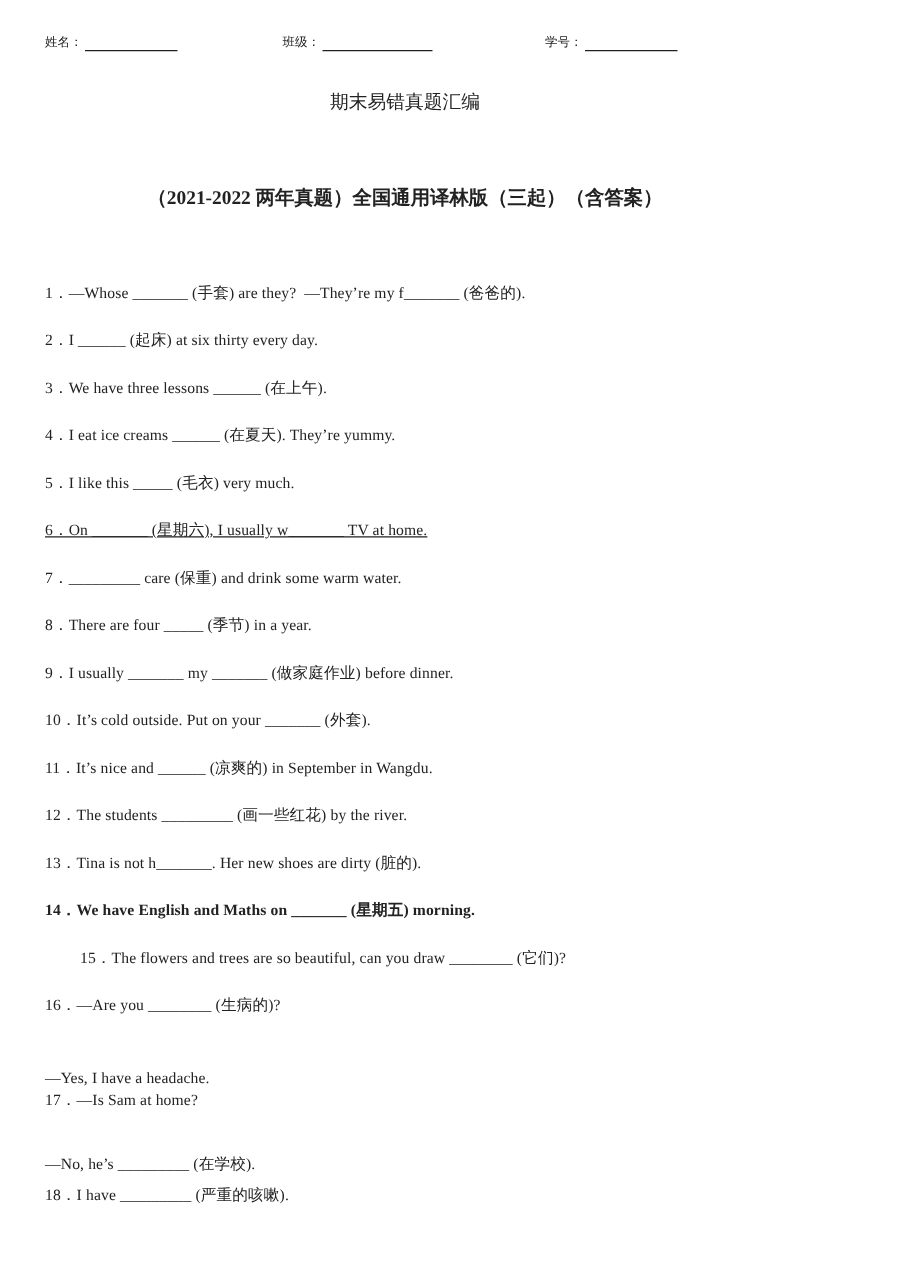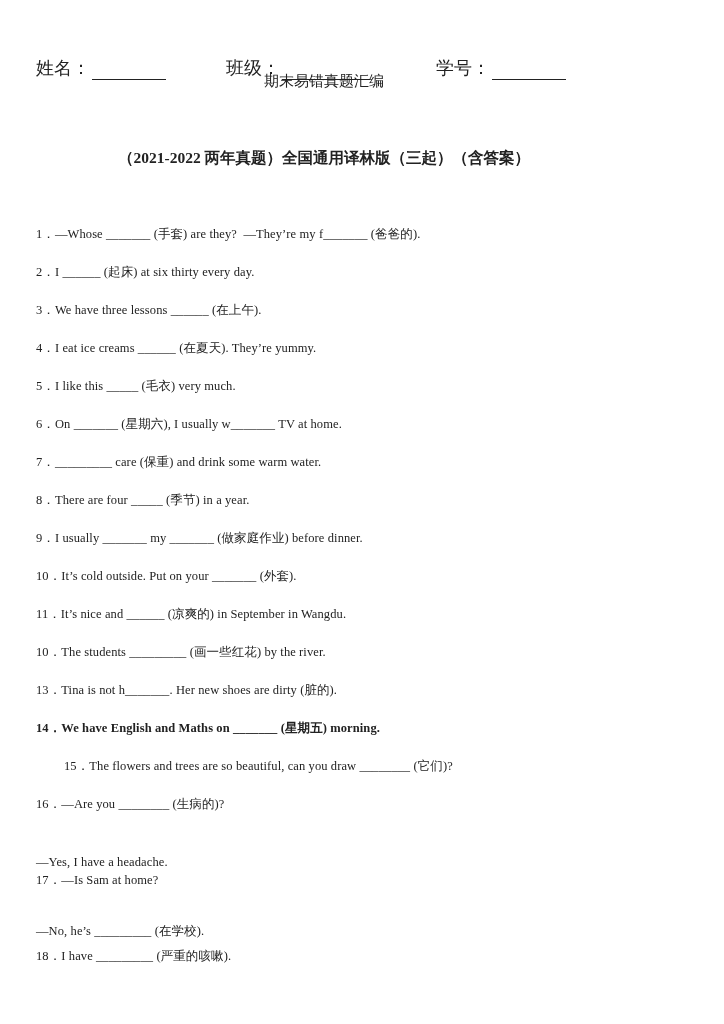--- a/index.html
+++ b/index.html
@@ -2,21 +2,21 @@
 <html><head>
 <meta charset="utf-8">
 <style>
   html, body { margin: 0; padding: 0; background: #ffffff; }
   body {
     width: 724px; height: 1024px; position: relative; overflow: hidden;
     font-family: "Liberation Serif", "DejaVu Serif", serif;
     color: #222222;
   }
   .page { position: absolute; inset: 0; }
-  .header-fields { position: absolute; top: 56px; left: 36px; width: 660px; height: 20px; font-size: 18px; }
+  .header-fields { position: absolute; top: 26px; left: 36px; width: 660px; height: 20px; font-size: 10px; }
   .field { position: absolute; top: 0; display: flex; align-items: flex-end; }
   .field .label { white-space: nowrap; }
   .field .blank { display: inline-block; border-bottom: 1px solid #222; height: 14px; margin-left: 2px; }
   .titles { position: absolute; left: 0; width: 648px; text-align: center; }
   .t1 { top: 72px; font-size: 15px; }
   .t2 { top: 110px; font-size: 15.5px; }
   .t3 { top: 148px; font-size: 15.5px; }
   .question { position: absolute; left: 36px; font-size: 12.5px; white-space: pre; letter-spacing: 0.1px; }
 </style>
 </head>
@@ -40,27 +40,27 @@
   </div>
 
   <div class="titles t1">期末易错真题汇编</div>
   <div class="titles t3" style="font-weight:bold;">（2021-2022 两年真题）全国通用译林版（三起）（含答案）</div>
 
   <div class="question" style="top:226px;">1．—Whose _______ (手套) are they?  —They’re my f_______ (爸爸的).</div>
   <div class="question" style="top:264px;">2．I ______ (起床) at six thirty every day.</div>
   <div class="question" style="top:302px;">3．We have three lessons ______ (在上午).</div>
   <div class="question" style="top:340px;">4．I eat ice creams ______ (在夏天). They’re yummy.</div>
   <div class="question" style="top:378px;">5．I like this _____ (毛衣) very much.</div>
-  <div class="question" style="top:416px;">6．On _______ (星期六), I usually w_______ TV at home.</div>
+  <div class="question" style="top:416px;text-decoration:underline;">6．On _______ (星期六), I usually w_______ TV at home.</div>
   <div class="question" style="top:454px;">7．_________ care (保重) and drink some warm water.</div>
   <div class="question" style="top:492px;text-align:center;">8．There are four _____ (季节) in a year.</div>
   <div class="question" style="top:530px;">9．I usually _______ my _______ (做家庭作业) before dinner.</div>
   <div class="question" style="top:568px;">10．It’s cold outside. Put on your _______ (外套).</div>
   <div class="question" style="top:606px;">11．It’s nice and ______ (凉爽的) in September in Wangdu.</div>
-  <div class="question" style="top:644px;">10．The students _________ (画一些红花) by the river.</div>
+  <div class="question" style="top:644px;">12．The students _________ (画一些红花) by the river.</div>
   <div class="question" style="top:682px;">13．Tina is not h_______. Her new shoes are dirty (脏的).</div>
   <div class="question" style="top:720px;font-weight:bold;">14．We have English and Maths on _______ (星期五) morning.</div>
   <div class="question" style="top:758px;margin-left:28px;">15．The flowers and trees are so beautiful, can you draw ________ (它们)?</div>
   <div class="question" style="top:796px;">16．—Are you ________ (生病的)?</div>
   <div class="question" style="top:855px;">—Yes, I have a headache.</div>
   <div class="question" style="top:872px;">17．—Is Sam at home?</div>
   <div class="question" style="top:910px;margin-top:13px;">—No, he’s _________ (在学校).</div>
   <div class="question" style="top:948px;">18．I have _________ (严重的咳嗽).</div>
 
 </div>

